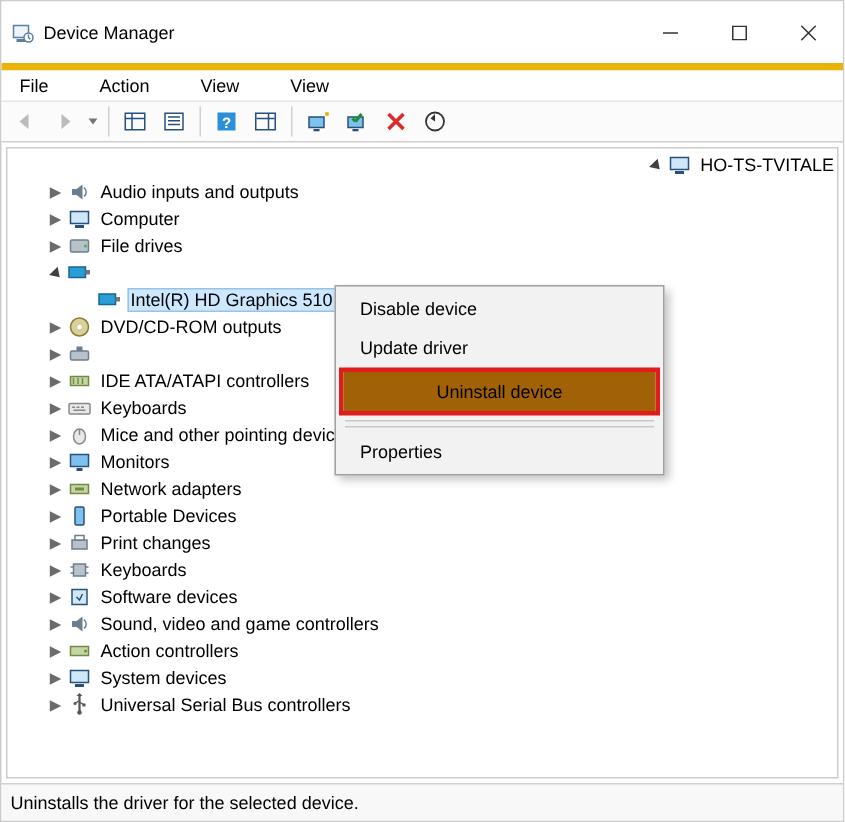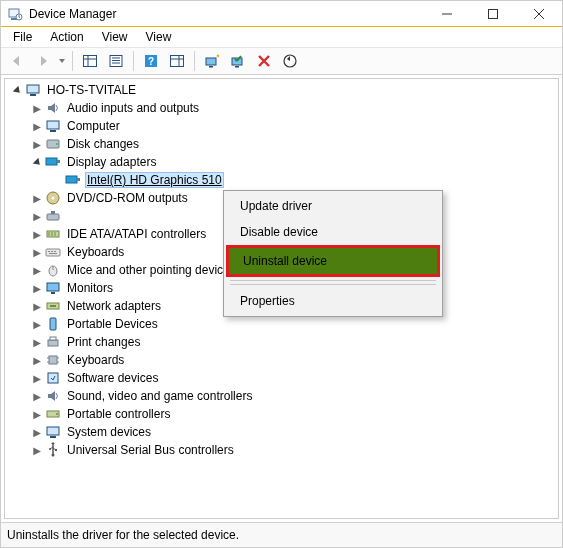--- a/index.html
+++ b/index.html
@@ -18,47 +18,47 @@
     width: 563px;
     height: 548px;
     border: 1px solid #ccc;
     display: flex;
     flex-direction: column;
     background: #fff;
   }
 
   
   .titlebar {
-    height: 26px;
+    height: 46px;
     display: flex;
     align-items: center;
     padding-left: 6px;
     background: #fff;
-    border-bottom: 1px solid #eab308;
+    border-bottom: 5px solid #eab308;
   }
   .titlebar .app-icon {
     width: 16px; height: 16px;
     margin-right: 6px;
     display: inline-flex; align-items:center; justify-content:center;
   }
   .titlebar .title { flex: 0 0 auto; font-size: 12px; }
   .titlebar .spacer { flex: 1; }
   .titlebar .win-btn {
     width: 46px; height: 30px;
     display: inline-flex; align-items:center; justify-content:center;
     color: #333;
   }
 
   
   .menubar {
     height: 20px;
     display: flex;
     align-items: center;
     padding: 0 4px;
-    gap: 2px;
+    gap: 18px;
     background:#fff;
   }
   .menubar .menu-item { padding: 2px 8px; }
 
   
   .toolbar {
     height: 28px;
     display: flex;
     align-items: center;
     padding: 2px 4px;
@@ -107,42 +107,42 @@
     width:16px; height:16px;
     margin-right:4px;
     display:inline-flex;align-items:center;justify-content:center;
   }
   .node .label { padding: 1px 2px; }
   .node.selected .label {
     background:#cce8ff;
     border:1px solid #99c2e8;
     padding: 0 1px;
   }
-  .indent-0 { padding-left: 4px; }
+  .indent-0 { padding-left: 4px; justify-content: flex-end; }
   .indent-1 { padding-left: 24px; }
-  .indent-2 { padding-left: 44px; text-decoration: underline; }
+  .indent-2 { padding-left: 44px; }
 
   
   .context-menu {
     position: absolute;
     left: 223px;
     top: 190px;
     width: 220px;
     background:#f2f2f2;
     border:1px solid #a0a0a0;
     box-shadow: 3px 3px 6px rgba(0,0,0,.25);
     padding: 2px;
     z-index: 10;
   }
   .ctx-item {
     padding: 6px 14px;
     font-size:12px;
     background:#f2f2f2;
   }
-  .ctx-item.highlight { background:#4d7c0f; }
+  .ctx-item.highlight { background:#a16207;text-align:center; }
   .ctx-item.bold { font-weight:400; }
   .ctx-sep {
     height:1px; background:#c8c8c8; margin:3px 4px;
   }
   .ctx-callout {
     border: 3px solid #e01c1c;
     padding: 0;
   }
   .ctx-callout .ctx-item { margin:0; }
 
@@ -312,36 +312,35 @@
     </div>
 
     <div class="node indent-1">
       <span class="twisty">▶</span>
       <span class="dev-icon">
           <svg width="16" height="16" viewBox="0 0 16 16">
             <rect x="2" y="4" width="12" height="8" rx="1" fill="#b8c2cb" stroke="#6c7e8f"></rect>
             <circle cx="12" cy="8" r="1" fill="#4fae4f"></circle>
           </svg>
         </span>
-      <span class="label">Disk changes</span>
+      <span class="label">File drives</span>
     </div>
 
     <div class="node indent-1">
       <span class="twisty expanded">
         <svg width="10" height="10" viewBox="0 0 10 10">
             <path d="M1 3 L9 3 L5 9 Z" fill="#404040" transform="rotate(-45 5 5)"></path>
           </svg>
       </span>
       <span class="dev-icon">
           <svg width="16" height="16" viewBox="0 0 16 16">
             <rect x="1" y="4" width="11" height="7" fill="#2a9fd6" stroke="#156793"></rect>
             <rect x="12" y="6" width="3" height="3" fill="#777"></rect>
           </svg>
         </span>
-      <span class="label">Display adapters</span>
     </div>
 
     <div class="node indent-2 selected">
       <span class="twisty"></span>
       <span class="dev-icon">
           <svg width="16" height="16" viewBox="0 0 16 16">
             <rect x="1" y="4" width="11" height="7" fill="#2a9fd6" stroke="#156793"></rect>
             <rect x="12" y="6" width="3" height="3" fill="#777"></rect>
           </svg>
         </span>
@@ -487,21 +486,21 @@
     </div>
 
     <div class="node indent-1">
       <span class="twisty">▶</span>
       <span class="dev-icon">
           <svg width="16" height="16" viewBox="0 0 16 16">
             <rect x="2" y="5" width="12" height="6" fill="#c4d6a4" stroke="#728a45"></rect>
             <circle cx="12" cy="8" r="1" fill="#728a45"></circle>
           </svg>
         </span>
-      <span class="label">Portable controllers</span>
+      <span class="label">Action controllers</span>
     </div>
 
     <div class="node indent-1">
       <span class="twisty">▶</span>
       <span class="dev-icon">
           <svg width="16" height="16" viewBox="0 0 16 16">
             <rect x="2" y="3" width="12" height="8" fill="#cfe7f8" stroke="#27517a"></rect>
             <rect x="5" y="12" width="6" height="2" fill="#27517a"></rect>
           </svg>
         </span>
@@ -524,21 +523,21 @@
     </div>
   </div>
 
   <div class="statusbar">
     <span>Uninstalls the driver for the selected device.</span>
   </div>
 
 </div>
 
 <div class="context-menu">
+  <div class="ctx-item">Disable device</div>
   <div class="ctx-item">Update driver</div>
-  <div class="ctx-item">Disable device</div>
   <div class="ctx-callout">
     <div class="ctx-item highlight">Uninstall device</div>
   </div>
   <div class="ctx-sep"></div>
   <div class="ctx-sep"></div>
   <div class="ctx-item bold">Properties</div>
 </div>
 
 </body></html>

